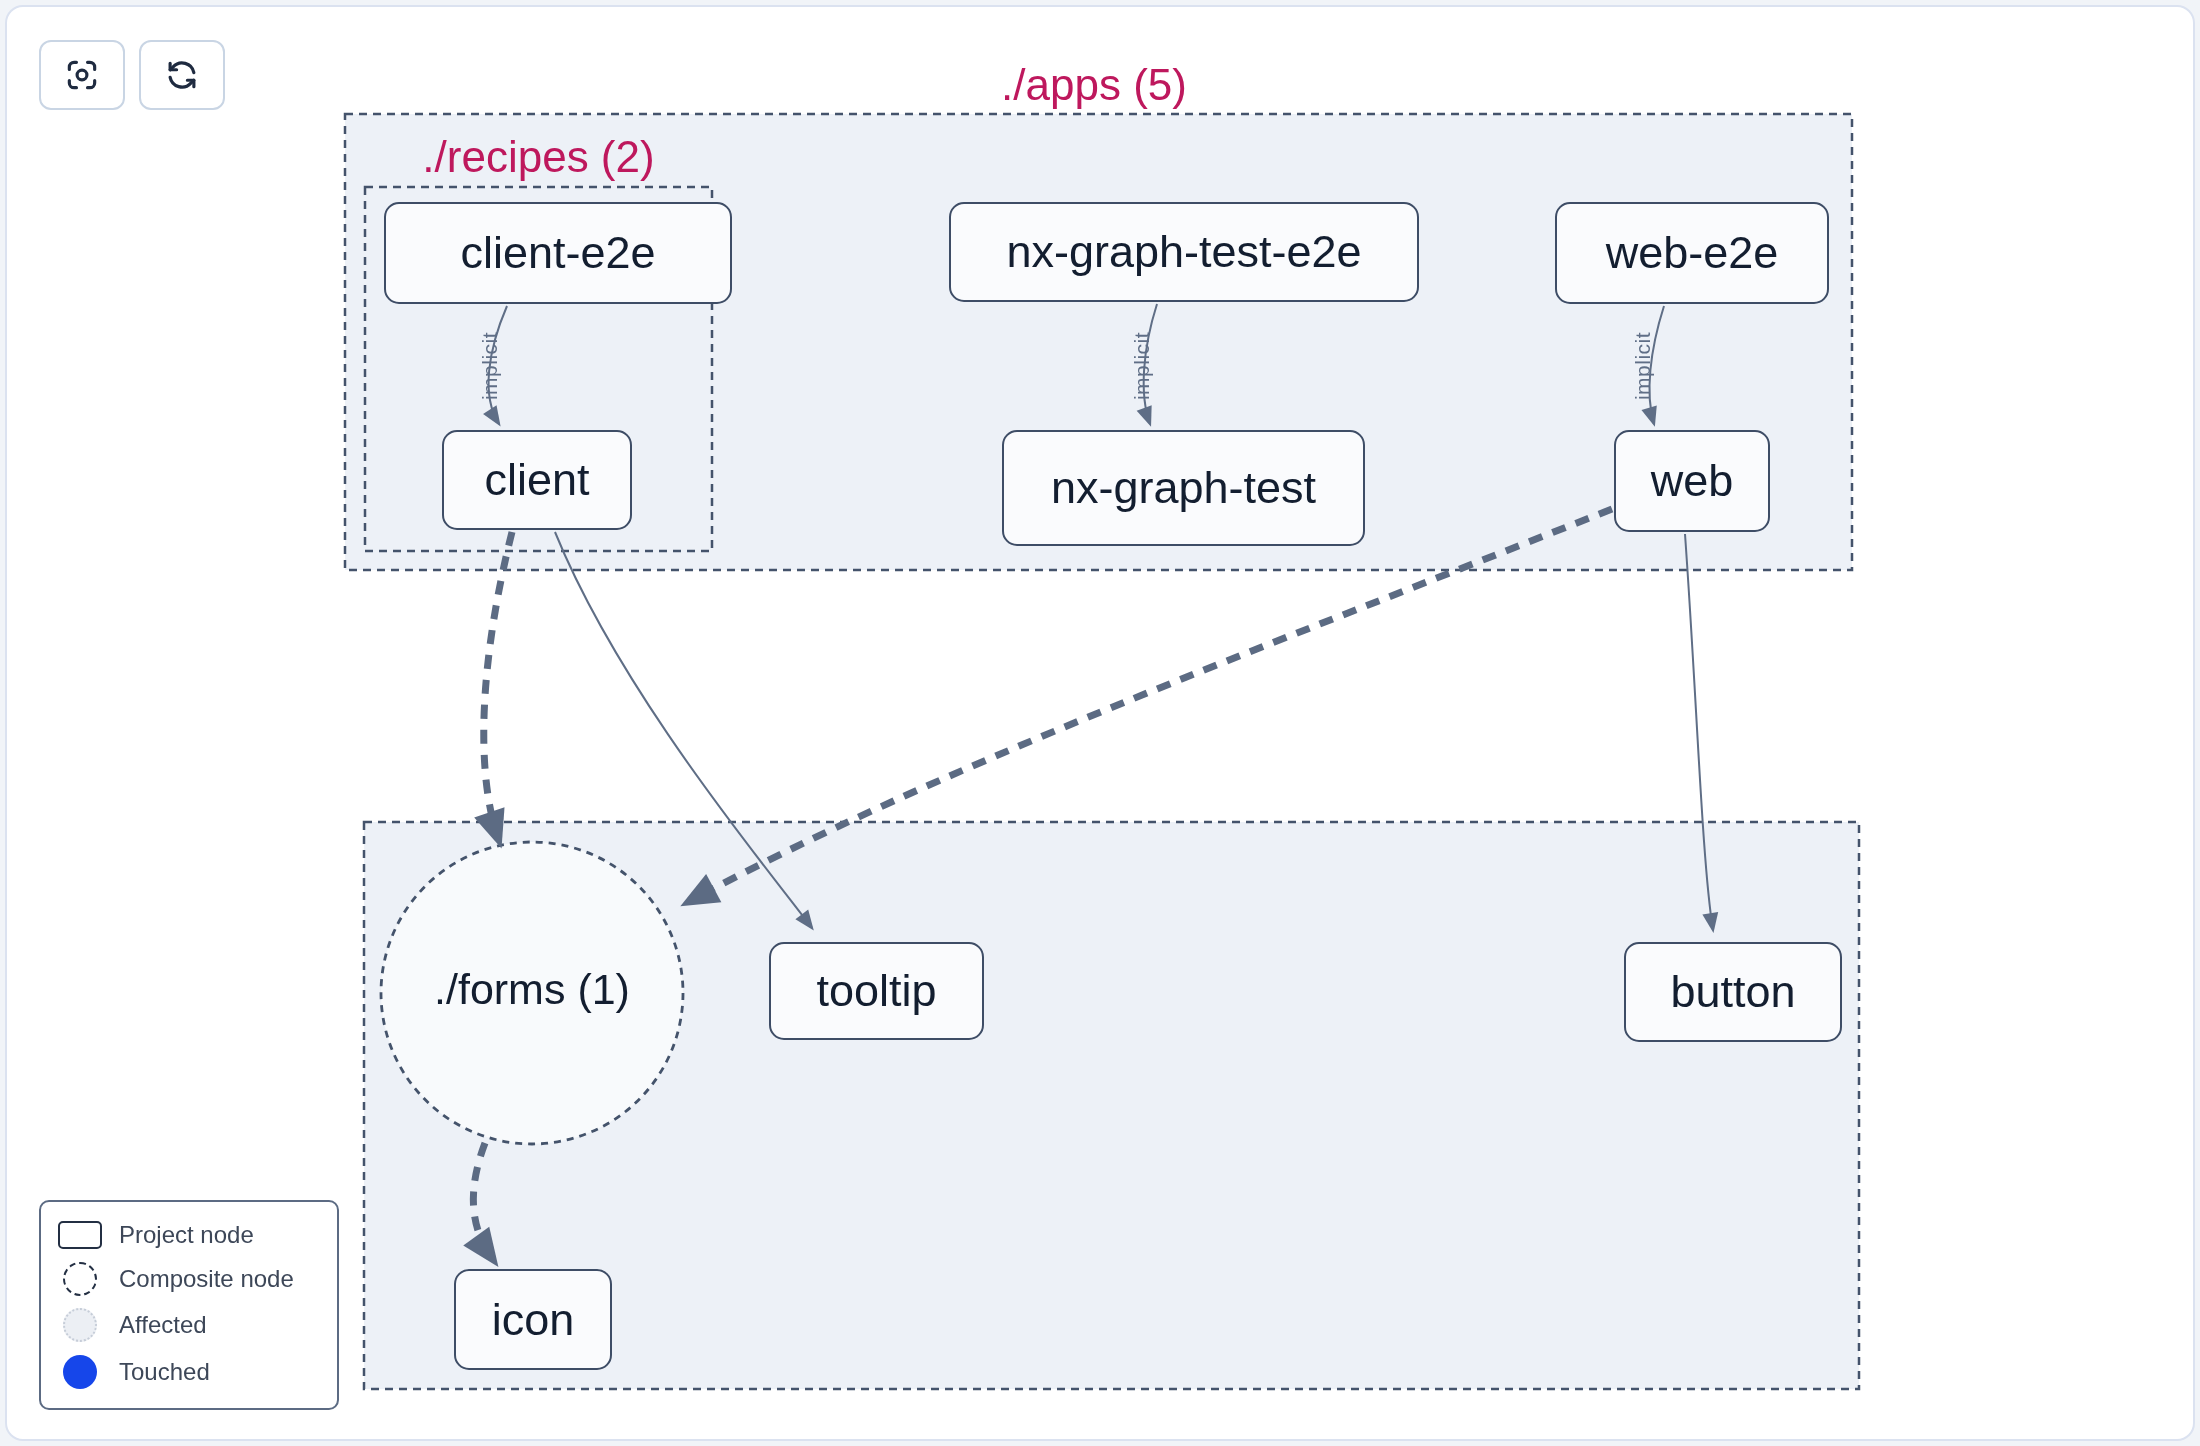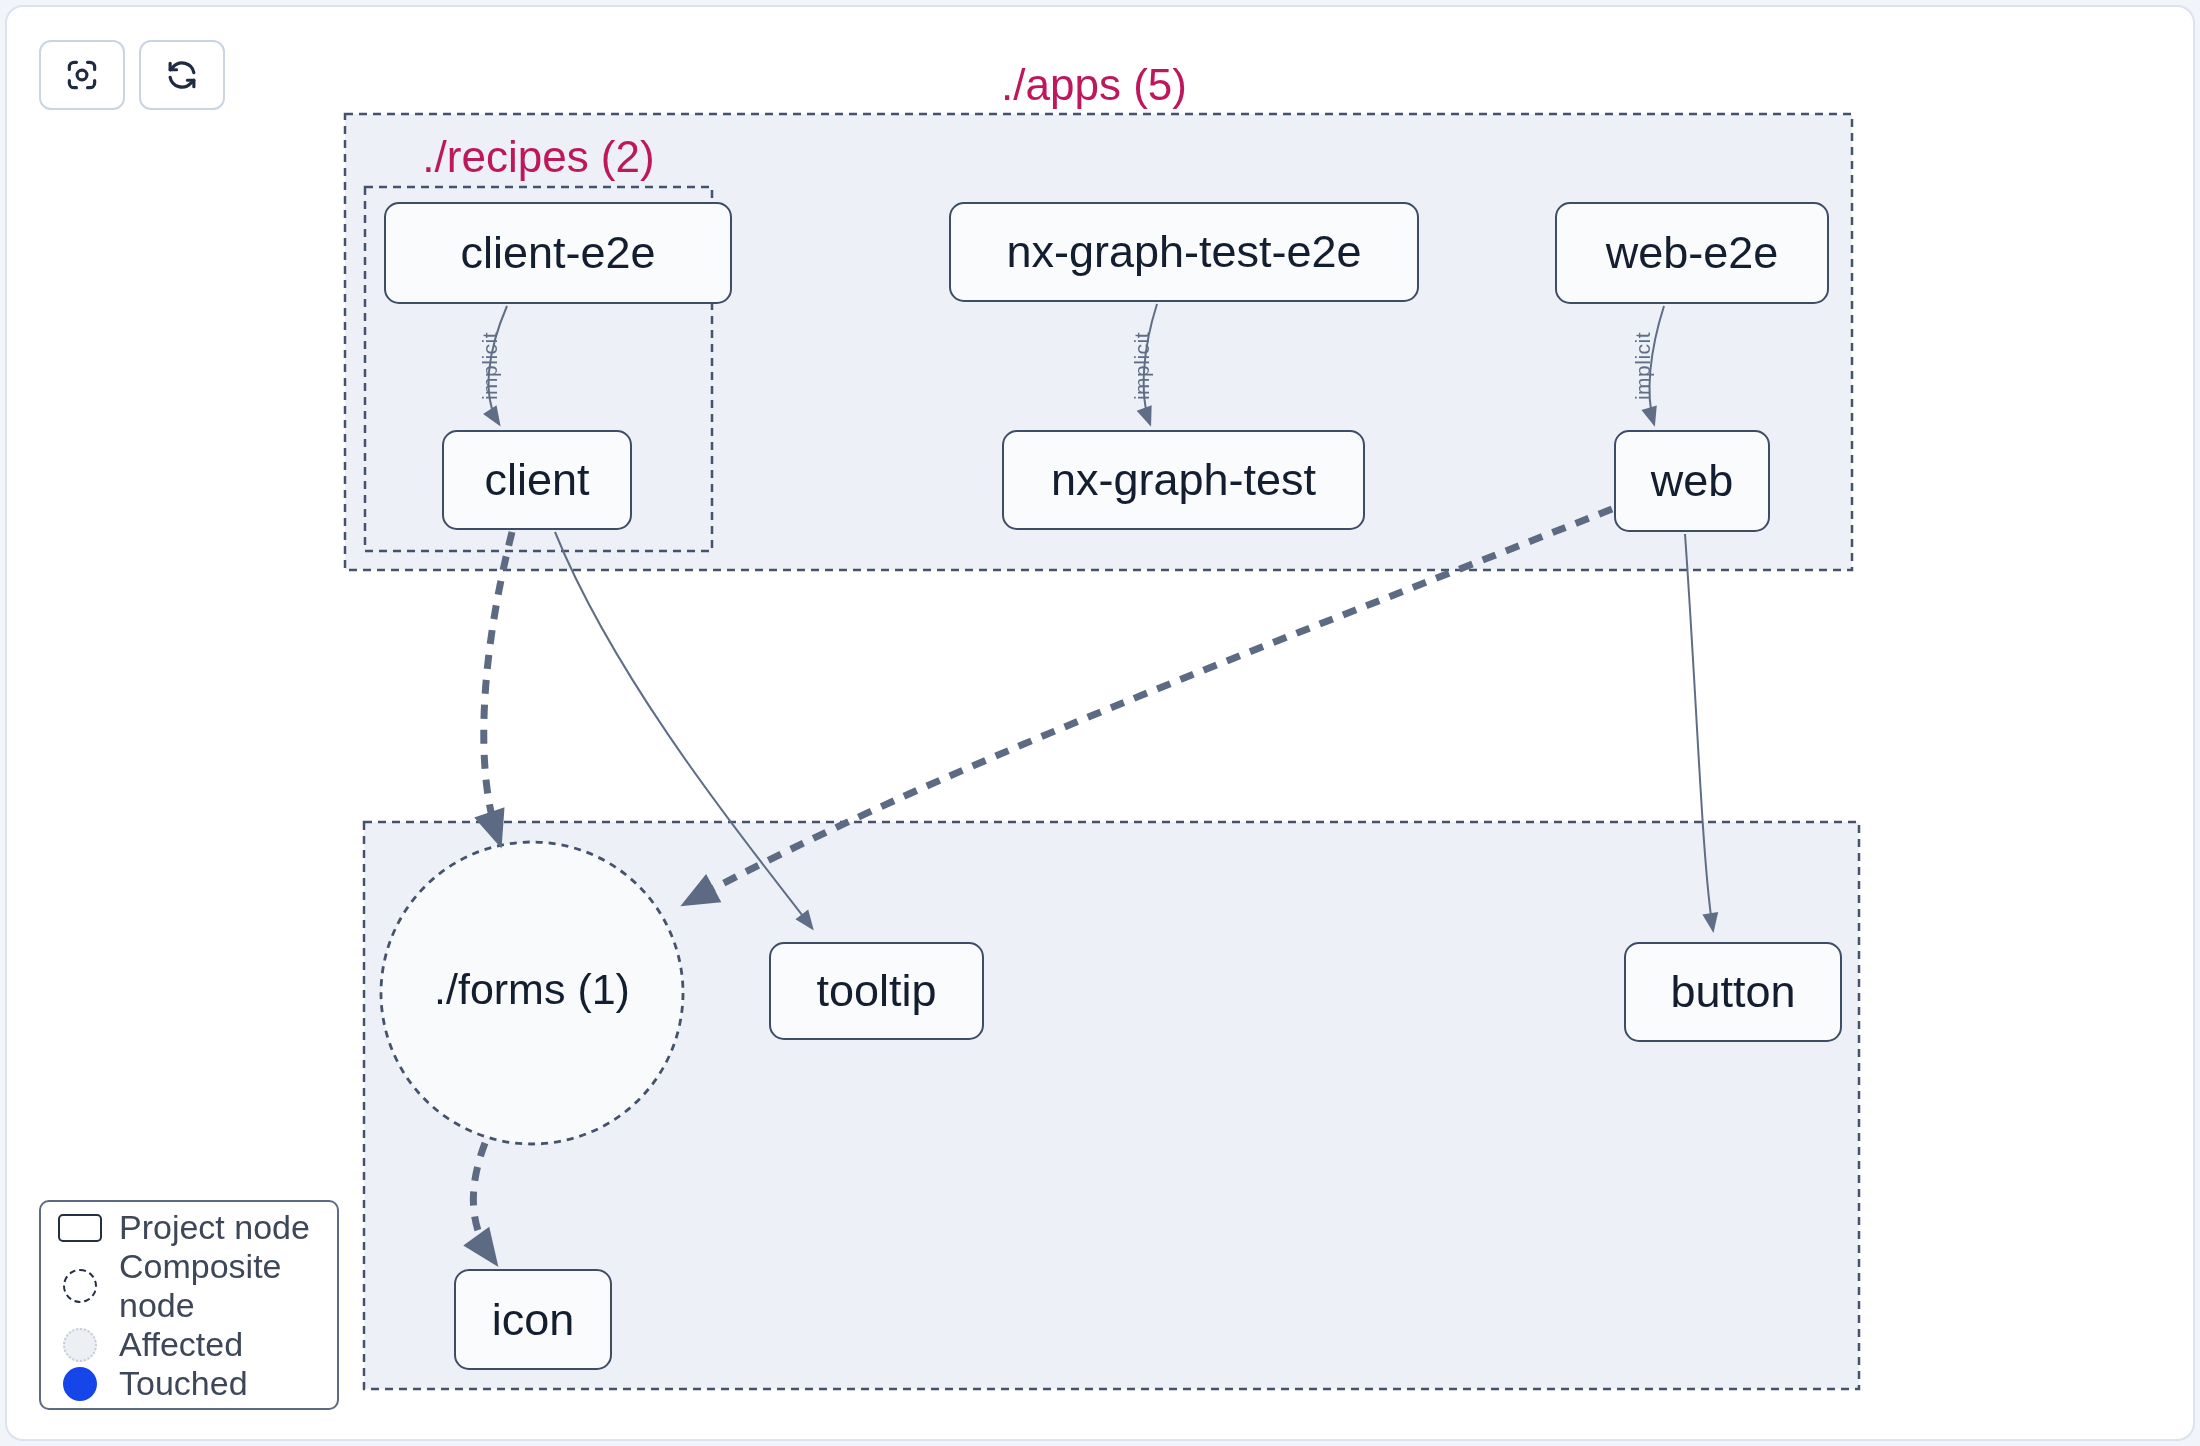--- a/index.html
+++ b/index.html
@@ -64,21 +64,21 @@
 
   .legend{
     position:absolute;left:37px;top:1198px;width:300px;height:210px;
     background:#ffffff;border:2px solid #5c6b83;border-radius:10px;
     z-index:6;box-sizing:border-box;
     display:flex;flex-direction:column;justify-content:space-evenly;
     padding:6px 0;
   }
   .legend-row{display:flex;align-items:center;}
   .legend-swatch-wrap{width:78px;display:flex;align-items:center;justify-content:center;flex:0 0 78px;}
-  .legend-label{font-size:34px;color:#3d4758;}
+  .legend-label{font-size:24px;color:#3d4758;}
   .sw-project{width:44px;height:28px;background:#ffffff;border:2.5px solid #232f43;border-radius:5px;box-sizing:border-box;}
   .sw-composite{width:34px;height:34px;background:#ffffff;border:2.5px dashed #232f43;border-radius:50%;box-sizing:border-box;}
   .sw-affected{width:34px;height:34px;background:#eceff4;border:2px dotted #c6cdd8;border-radius:50%;box-sizing:border-box;}
   .sw-touched{width:34px;height:34px;background:#1646ea;border-radius:50%;}
 </style>
 </head>
 <body>
 
 <div class="canvas">
 <div class="layer">
@@ -132,21 +132,21 @@
     </span>
   </div>
 
   <div class="container-title" style="left:892px;top:58px;width:400px;">./apps (5)</div>
   <div class="container-title" style="left:363px;top:130px;width:347px;">./recipes (2)</div>
   <div class="forms-label" style="left:370px;top:963px;width:320px;">./forms (1)</div>
 
   <div class="node" style="left:382px;top:200px;width:348px;height:102px;">client-e2e</div>
   <div class="node" style="left:440px;top:428px;width:190px;height:100px;">client</div>
   <div class="node" style="left:947px;top:200px;width:470px;height:100px;">nx-graph-test-e2e</div>
-  <div class="node" style="left:1000px;top:428px;width:363px;height:100px;">nx-graph-test</div>
+  <div class="node" style="left:1000px;top:428px;width:363px;height:116px;">nx-graph-test</div>
   <div class="node" style="left:1553px;top:200px;width:274px;height:102px;">web-e2e</div>
   <div class="node" style="left:1612px;top:428px;width:156px;height:102px;">web</div>
   <div class="node" style="left:767px;top:940px;width:215px;height:98px;">tooltip</div>
   <div class="node" style="left:1622px;top:940px;width:218px;height:100px;">button</div>
   <div class="node" style="left:452px;top:1267px;width:158px;height:101px;">icon</div>
 
   <div class="implicit-label" style="left:488px;top:364px;">implicit</div>
   <div class="implicit-label" style="left:1140px;top:364px;">implicit</div>
   <div class="implicit-label" style="left:1641px;top:364px;">implicit</div>
 

